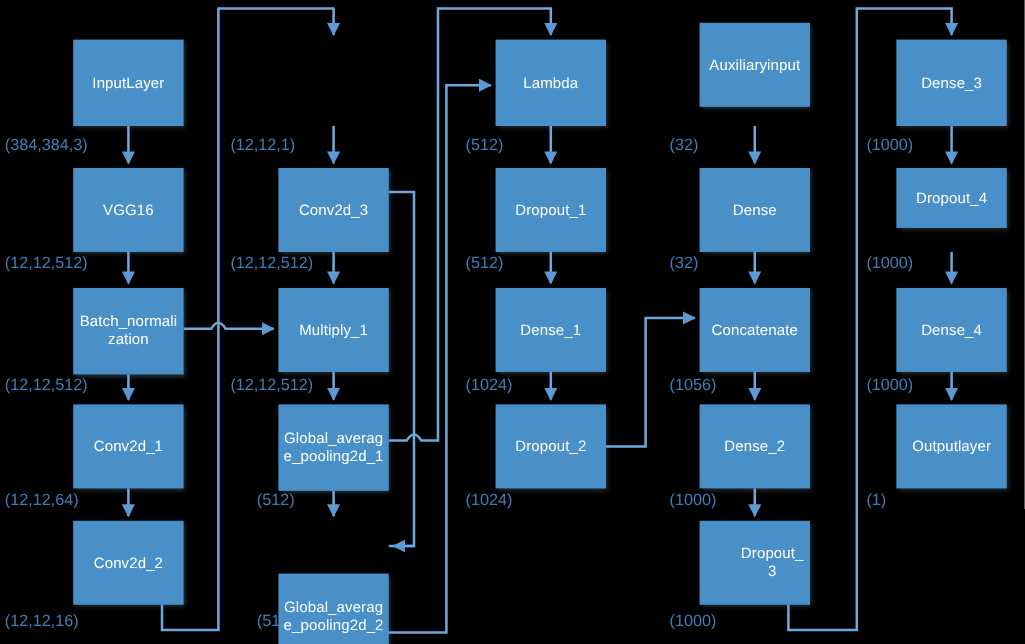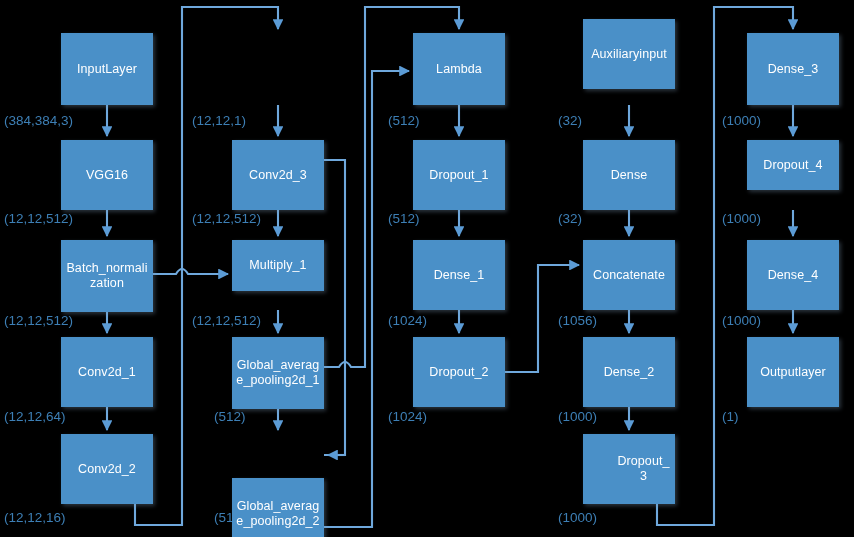--- a/index.html
+++ b/index.html
@@ -127,21 +127,21 @@
   </div>
   <div class="shape-label" style="left:4px;top:510px;">(12,12,16)</div>
 
   <div class="shape-label" style="left:192px;top:113px;">(12,12,1)</div>
 
   <div class="node" style="left:232px;top:140px;width:92px;height:70px;">
     <span>Conv2d_3</span>
   </div>
   <div class="shape-label" style="left:192px;top:211px;">(12,12,512)</div>
 
-  <div class="node" style="left:232px;top:240px;width:92px;height:51px;">
+  <div class="node" style="left:232px;top:240px;width:92px;height:70px;">
     <span>Multiply_1</span>
   </div>
   <div class="shape-label" style="left:192px;top:313px;">(12,12,512)</div>
 
   <div class="node" style="left:232px;top:337px;width:92px;height:72px;">
     <span>Global_average_pooling2d_1</span>
   </div>
   <div class="shape-label" style="left:214px;top:409px;">(512)</div>
 
   <div class="node" style="left:232px;top:434px;width:92px;height:72px;margin-top:44px;">

